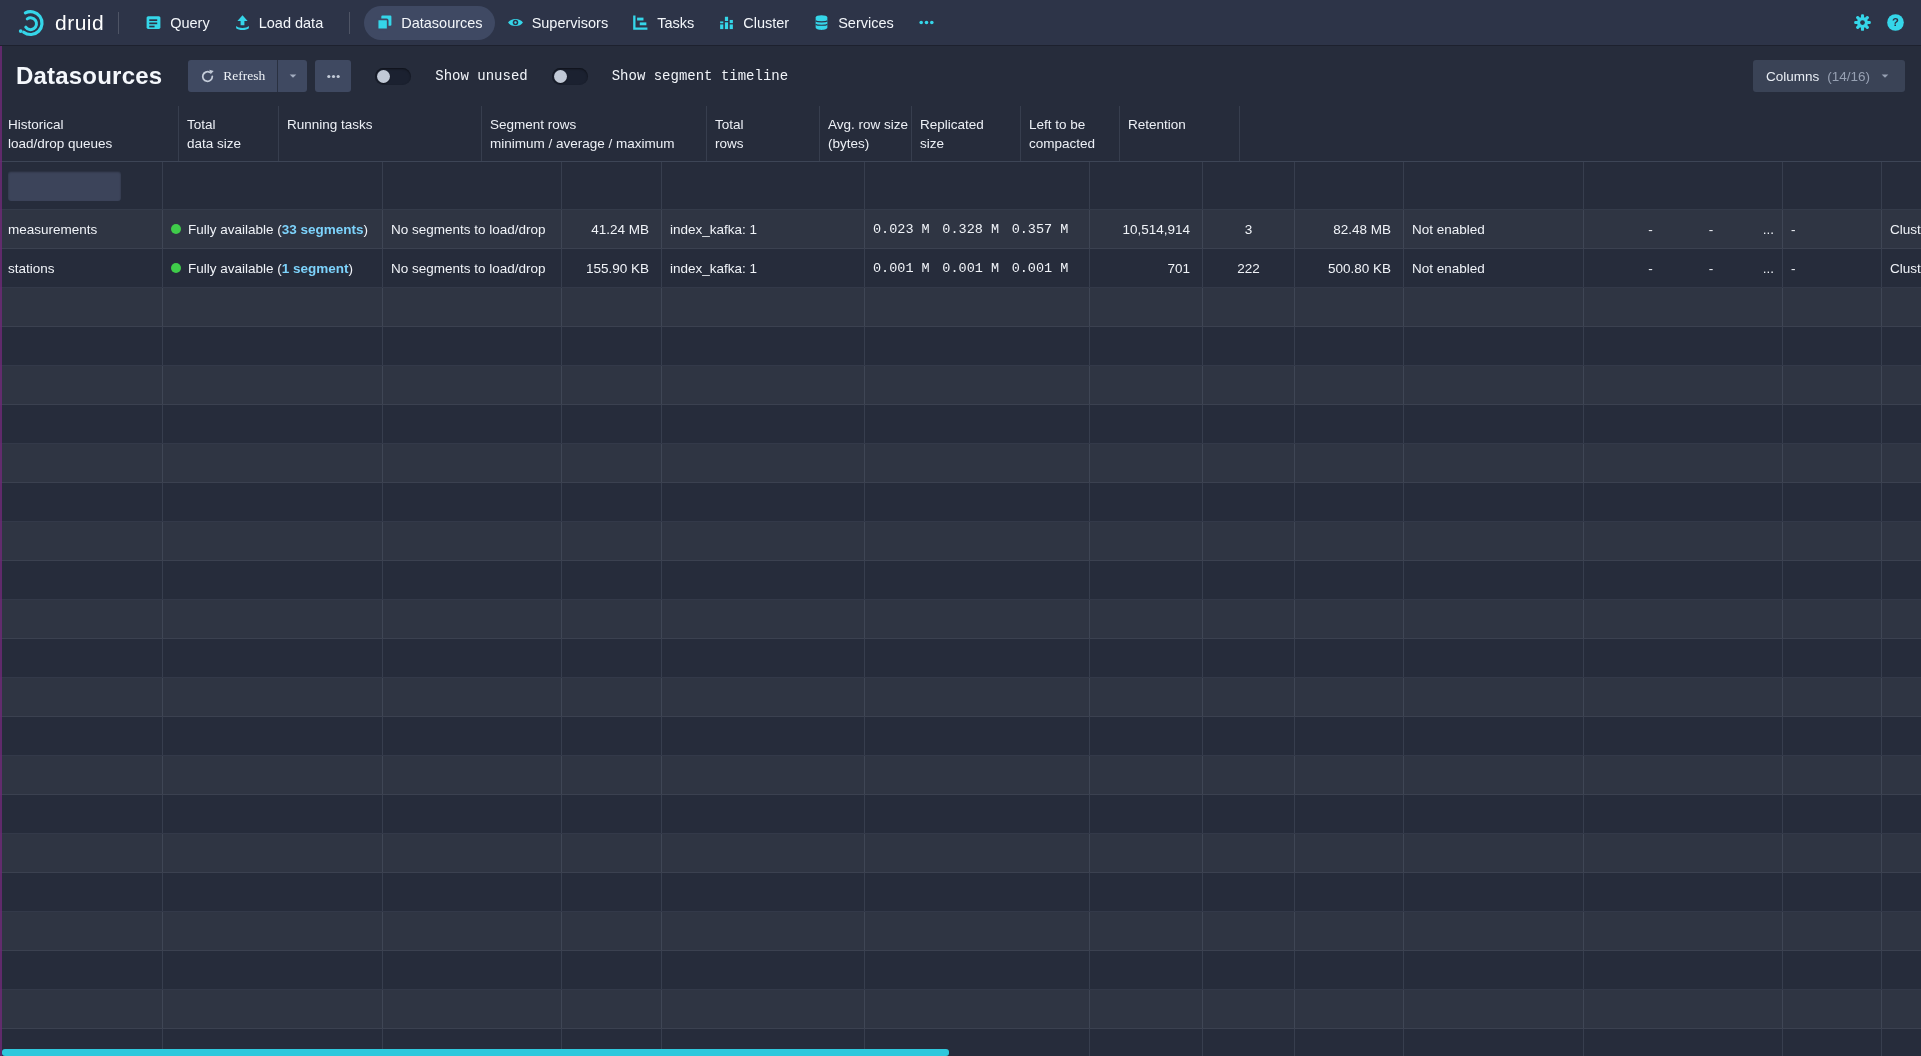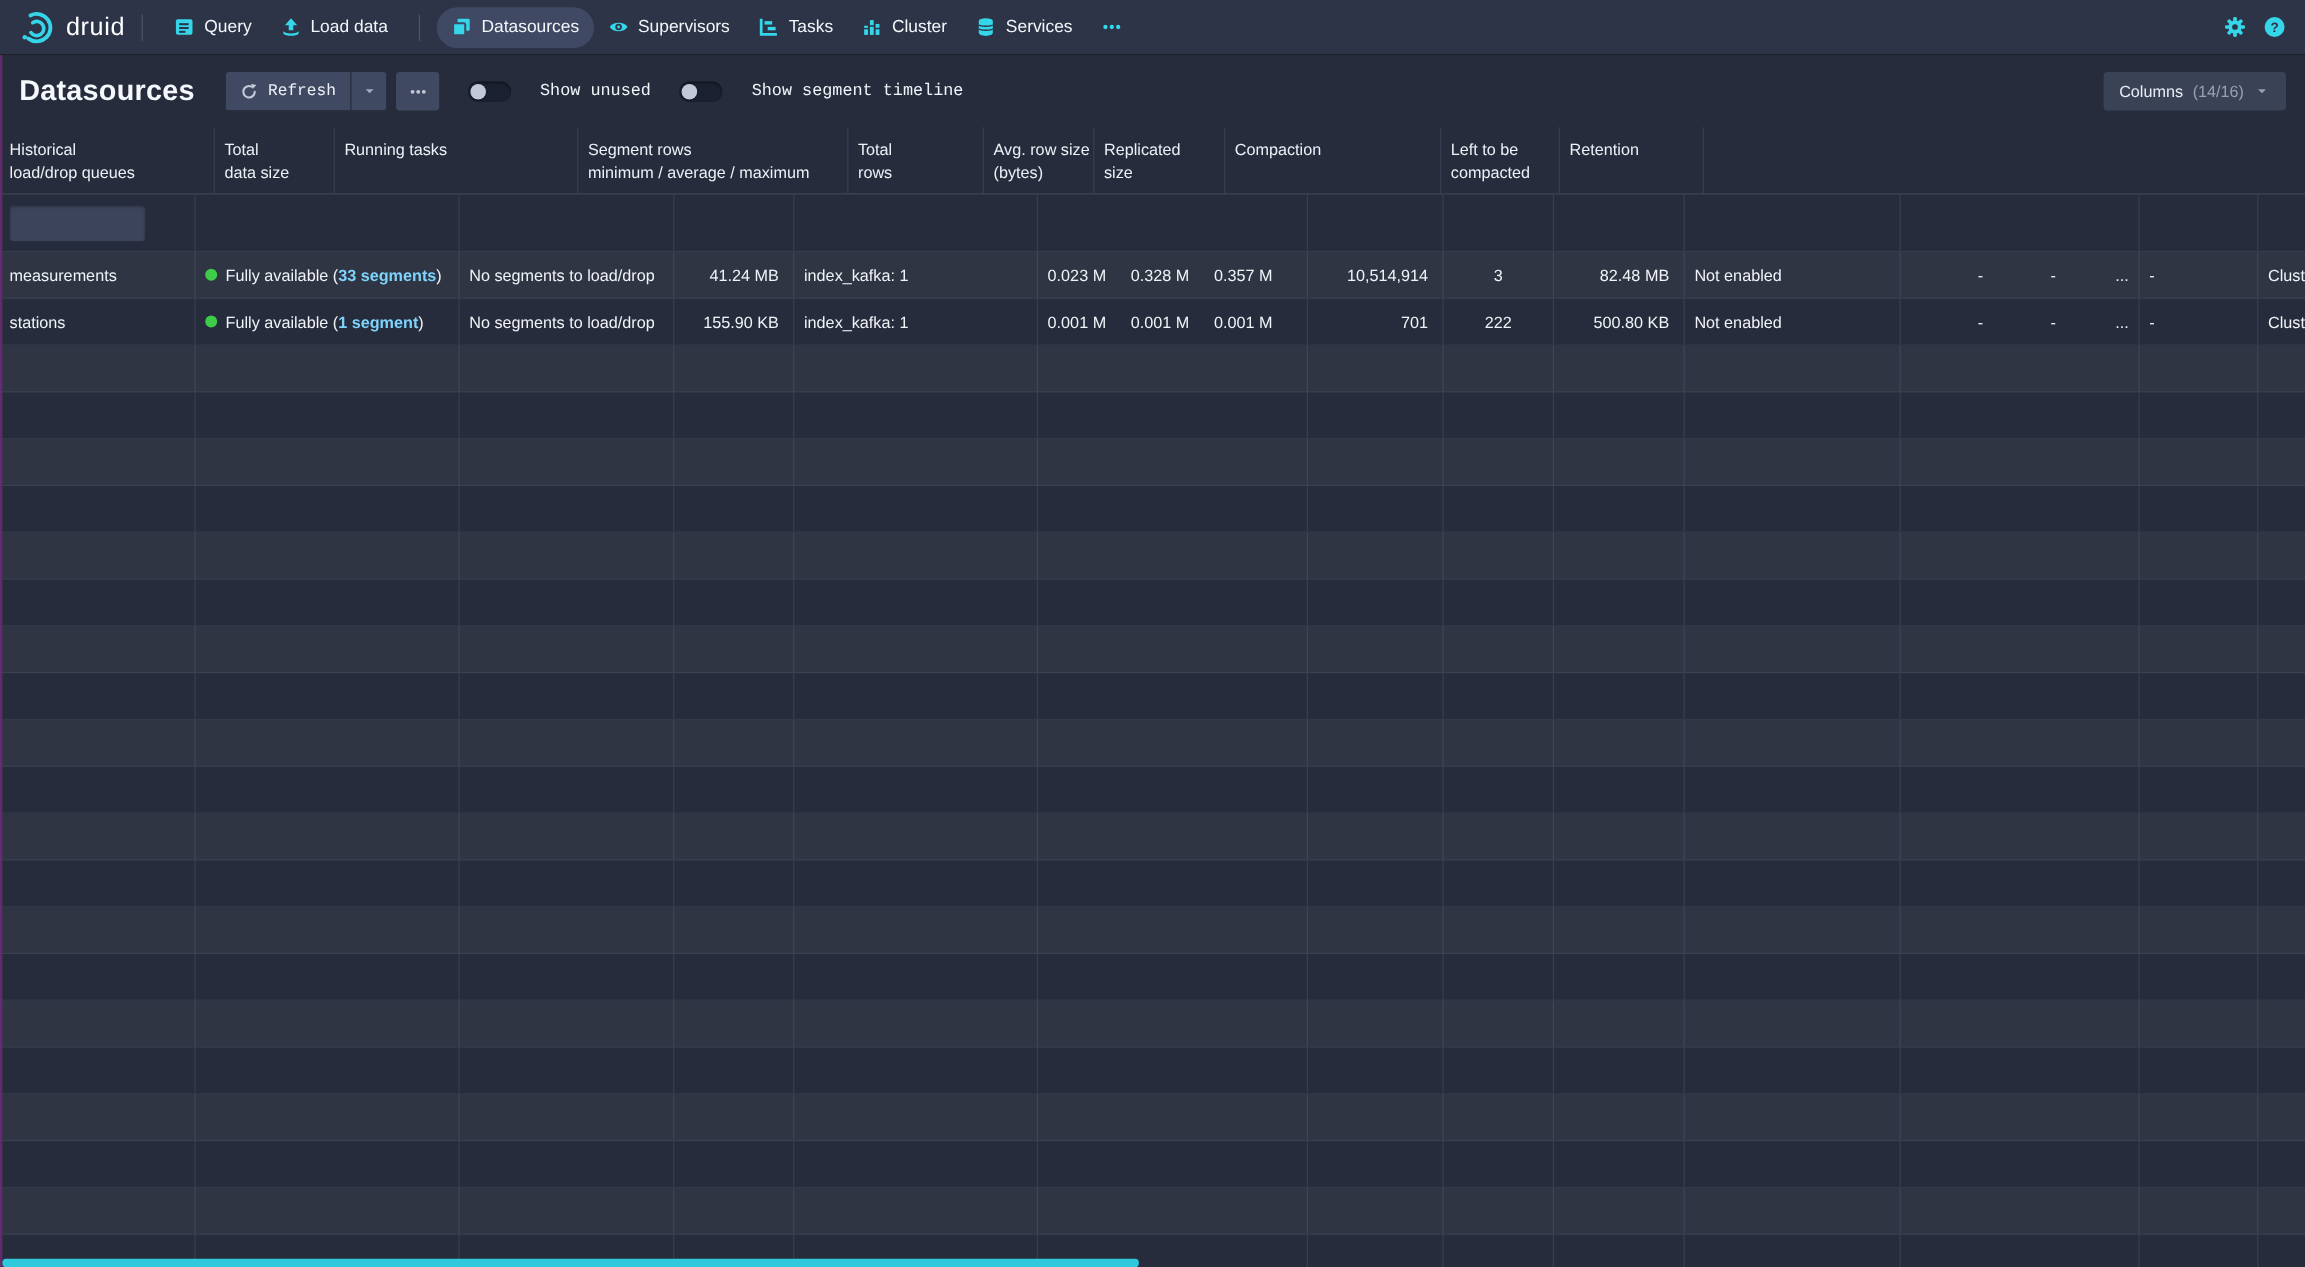--- a/index.html
+++ b/index.html
@@ -28,21 +28,21 @@
   .nav-item.active { background:#3f4963; }
   .nav-ico { width:17px; height:17px; color:#35d6e9; display:inline-flex; }
   .nav-ico svg { width:100%; height:100%; }
   .nav-right { margin-left:auto; display:flex; align-items:center; gap:14px; }
   .nav-right .nav-ico { width:19px; height:19px; cursor:pointer; }
   
   .toolbar { height:60px; display:flex; align-items:center; padding:0 16px; }
   .page-title { font-size:24px; font-weight:700; letter-spacing:0.2px; color:#f5f8fc; }
   .btn-group { display:inline-flex; margin-left:26px; border-radius:3px; overflow:hidden; }
   .btn {
-    background:#3f4961; border:none; color:#eef2f7; font-family:Liberation Mono, monospace;
+    background:#3f4961; border:none; color:#eef2f7; font-family:Liberation Serif, serif;
     font-size:13.5px; height:32px; display:inline-flex; align-items:center; gap:8px;
     padding:0 12px; cursor:pointer;
   }
   .btn .ico { width:15px; height:15px; color:#c3cbd8; display:inline-flex; }
   .btn .ico svg { width:100%; height:100%; }
   .btn.caret-btn { width:30px; padding:0; justify-content:center; border-left:1px solid rgba(17,20,26,0.45); }
   .btn.more-btn { width:36px; padding:0; justify-content:center; border-radius:3px; margin-left:8px; }
   .btn .caret { width:14px; height:14px; color:#a3adc0; display:inline-flex; }
   .toggles { display:flex; align-items:center; gap:24px; margin-left:24px; }
   .toggle { display:flex; align-items:center; gap:24px; cursor:pointer; font-size:14px; color:#f1f4f9;font-family:Liberation Mono, monospace; }
@@ -83,21 +83,21 @@
   .tr.stripe { background:rgba(255,255,255,0.045); }
   .td {
     flex:none; display:flex; align-items:center; padding:0 8px; font-size:13.5px;
     color:#f0f3f8; border-right:1px solid rgba(147,160,181,0.16);
     overflow:hidden; white-space:nowrap;
   }
   .td.align-right { justify-content:flex-end; padding-right:12px; }
   .td.align-center { justify-content:center; padding:0; }
   .td.triple { display:flex; }
   .td.triple span { flex:1 1 0; }
-  .td.triple.t-left span { text-align:left; }
+  .td.triple.t-left span { text-align:left;font-family:Liberation Mono, monospace; }
   .td.triple.t-right span { text-align:right; }
   .avail-dot { width:10px; height:10px; border-radius:50%; background:#3fcc4a; margin-right:7px; flex:none; }
   a.seg-link { color:#7dd3fc; text-decoration:none; cursor:pointer;font-weight:bold; }
   
   .h-scrollbar {
     position:absolute; left:2px; bottom:0; width:947px; height:7px;
     background:#2fc8dc; border-radius:3px; z-index:7; cursor:pointer;
   }
 </style>
 </head>
@@ -307,23 +307,20 @@
           <div>rows</div>
         </div>
         <div class="th" style="width: 92px;">
           <div>Avg. row size</div>
           <div>(bytes)</div>
         </div>
         <div class="th" style="width: 109px;">
           <div>Replicated</div>
           <div>size</div>
         </div>
-        <div class="th" style="width: 180px;">
-          <div>Compaction</div>
-        </div>
         <div class="th" style="width: 99px;">
           <div>Left to be</div>
           <div>compacted</div>
         </div>
         <div class="th" style="width: 120px;">
           <div>Retention</div>
         </div>
       </div>
       <div class="filter-row">
         <div class="fcell" style="width: 163px;">

